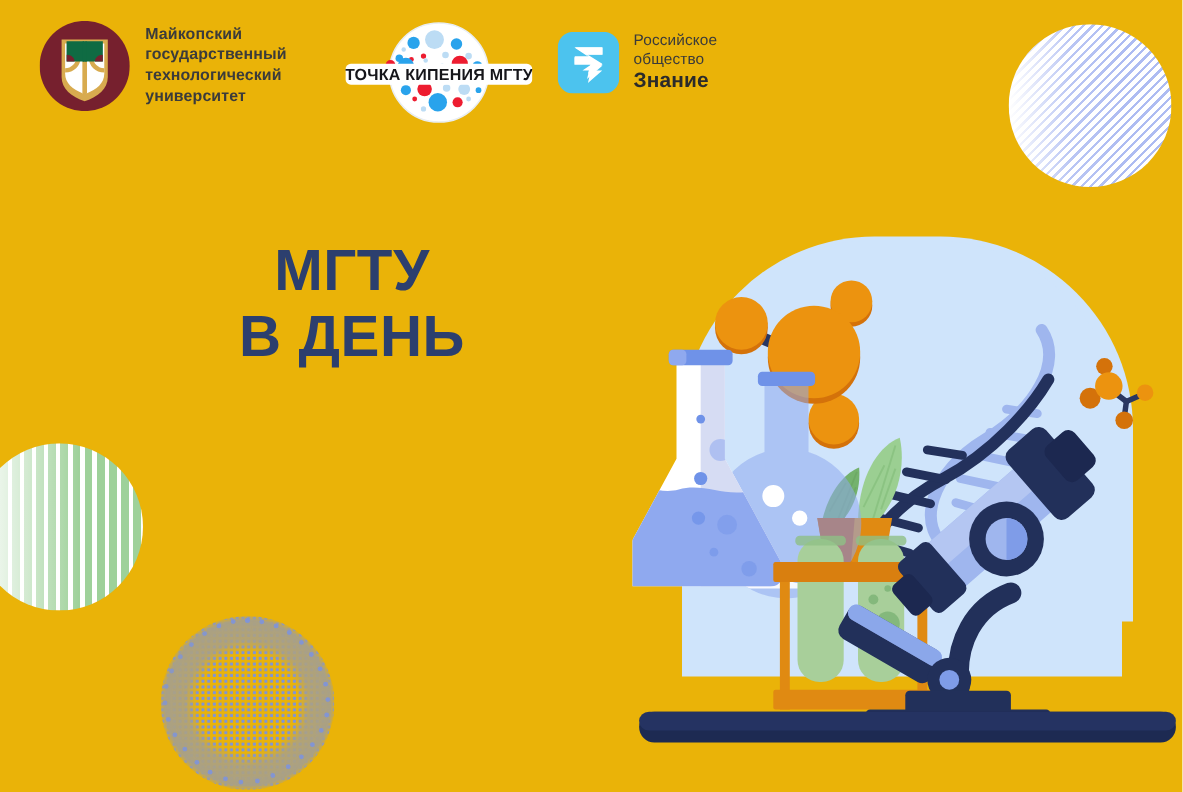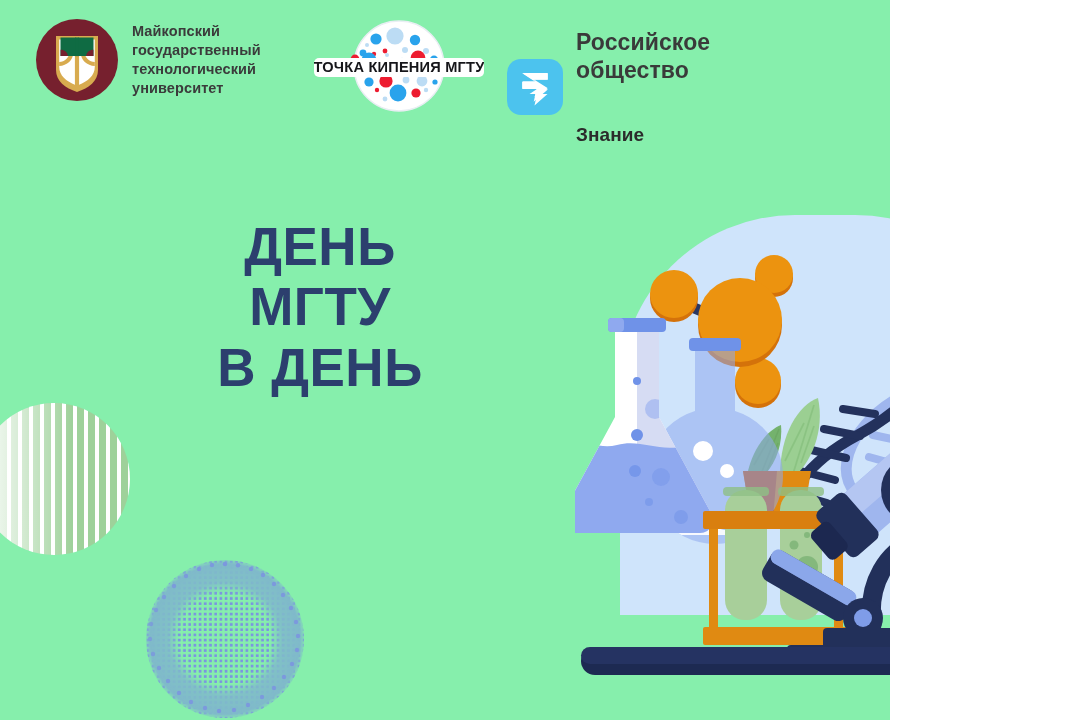--- a/index.html
+++ b/index.html
@@ -6,23 +6,23 @@
   * { box-sizing: border-box; }
   html, body {
     margin: 0; padding: 0;
     width: 1075px; height: 720px;
     overflow: hidden;
     background: #ffffff;
     font-family: "Liberation Sans", "DejaVu Sans", sans-serif;
   }
   #poster {
     position: relative;
-    width: 890px;
+    width: 1075px;
     height: 720px;
-    background: #86efac;
+    background: #eab308;
     overflow: hidden;
   }
 
   
   .deco { position: absolute; pointer-events: none; }
 
   #deco-striped-circle-top-right {
     left: 917px; top: 22px;
     width: 148px; height: 148px;
     border-radius: 50%;
@@ -91,30 +91,29 @@
     display: flex;
     align-items: center;
     gap: 13px;
   }
   #logo-znanie-mark { width: 56px; height: 56px; display: block; }
   #logo-znanie-text {
     line-height: 1.22;
     color: #3a3a3a;
   }
   .znanie-line1, .znanie-line2 {
-    font-size: 23px;
-    font-weight: 700;
+    font-size: 14px;
+    font-weight: 400;
     letter-spacing: 0.1px;
   }
   .znanie-line3 {
     font-size: 19px;
     font-weight: 700;
     letter-spacing: 0.1px;
     color: #2b2b2b;
-    margin-top: 39px;
   }
 
   
   #headline {
     position: absolute;
     left: 50px;
     top: 181px;
     width: 540px;
     text-align: center;
     color: #2c3f6e;
@@ -279,21 +278,20 @@
       </svg>
       <div id="logo-znanie-text">
         <div class="znanie-line1">Российское</div>
         <div class="znanie-line2">общество</div>
         <div class="znanie-line3">Знание</div>
       </div>
     </div>
   </div>
 
   <h1 id="headline">
-    <span class="hl-line">ДЕНЬ</span>
     <span class="hl-line">МГТУ</span>
     <span class="hl-line">В ДЕНЬ</span>
   </h1>
 
   <div id="illustration">
     <svg viewBox="0 0 500 490" aria-hidden="true">
       <defs>
         <clipPath id="flaskClip">
           <path d="M40 130 h44 v92 l52 96 a13 13 0 0 1 -11 20 h-126 a13 13 0 0 1 -11 -20 l52 -96 z"></path>
         </clipPath>

